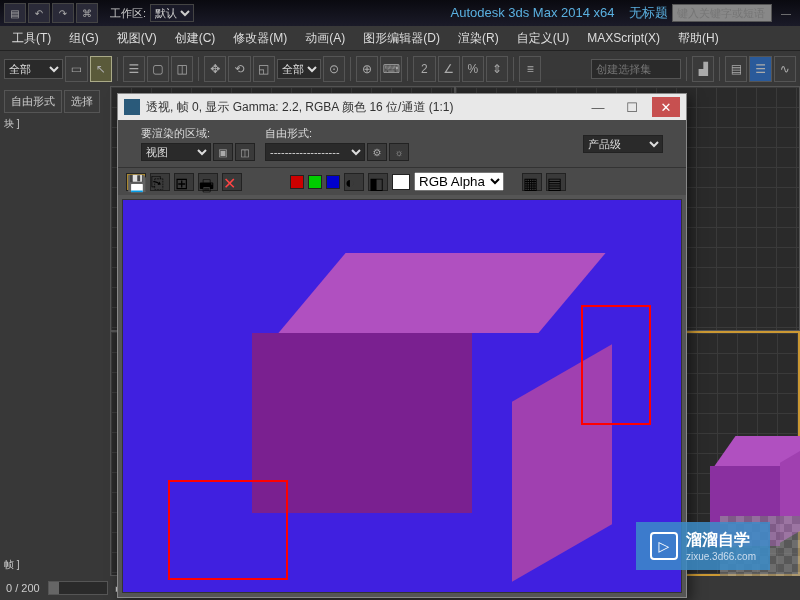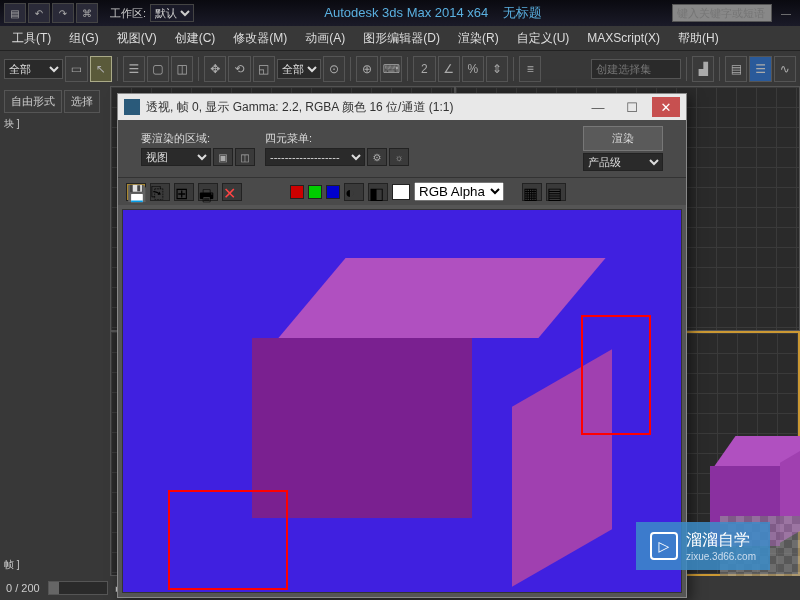--- a/index.html
+++ b/index.html
@@ -4,21 +4,21 @@
 <style>
 * { margin: 0; padding: 0; box-sizing: border-box; font-family: "Microsoft YaHei", sans-serif; }
 body { background: #333; width: 800px; height: 600px; overflow: hidden; position: relative; }
 
 
 .titlebar { height: 26px; background: linear-gradient(#0a0a10, #1a1a28); display: flex; align-items: center; padding: 0 4px; gap: 4px; }
 .titlebar .qat { display: flex; gap: 2px; }
 .titlebar .qat-btn { width: 22px; height: 20px; background: #2a2a38; border: 1px solid #444; display: flex; align-items: center; justify-content: center; color: #aaa; font-size: 10px; }
 .titlebar .workspace { display: flex; align-items: center; gap: 4px; color: #ccc; font-size: 11px; margin-left: 8px; }
 .titlebar .workspace select { background: #1a1a28; color: #ccc; border: 1px solid #444; font-size: 11px; height: 18px; }
-.titlebar .title { flex: 1; text-align: center; color: #5ab0e0; font-size: 13px; }
+.titlebar .title { flex: 1; text-align: right; color: #5ab0e0; font-size: 13px; }
 .titlebar .search { background: #888; border: 1px solid #555; height: 18px; width: 100px; font-size: 11px; padding: 0 4px; color: #333; }
 .titlebar .winctrl { display: flex; gap: 2px; }
 .titlebar .winctrl span { width: 20px; height: 16px; display: flex; align-items: center; justify-content: center; color: #888; font-size: 10px; }
 
 
 .menubar { height: 24px; background: #383838; display: flex; align-items: center; padding: 0 4px; gap: 2px; }
 .menubar .menu { color: #ddd; font-size: 12px; padding: 2px 8px; cursor: default; }
 
 
 .toolbar { height: 36px; background: #383838; border-top: 1px solid #222; display: flex; align-items: center; padding: 11px 4px; gap: 2px; }
@@ -65,21 +65,21 @@
 .cube-front { width: 220px; height: 180px; background: #7a2090; transform: translateX(-20px); }
 .cube-side { position: absolute; width: 100px; height: 180px; background: #a040b0; right: -80px; top: 80px; transform: skewY(-30deg) translateY(-40px); }
 .red-rect { position: absolute; border: 2px solid #ff0000; background: transparent; }
 .red-rect.r1 { left: 45px; top: 280px; width: 120px; height: 100px; }
 .red-rect.r2 { right: 30px; top: 105px; width: 70px; height: 120px; }
 
 
 .watermark { position: absolute; right: 30px; bottom: 30px; background: rgba(60,140,200,0.85); padding: 8px 14px; display: flex; align-items: center; gap: 8px; }
 .watermark .play { width: 28px; height: 28px; border: 2px solid #fff; border-radius: 4px; display: flex; align-items: center; justify-content: center; color: #fff; font-size: 14px; }
 .watermark .txt { display: flex; flex-direction: column; }
-.watermark .txt .big { color: #fff; font-size: 16px; font-weight: normal; }
+.watermark .txt .big { color: #fff; font-size: 16px; font-weight: bold; }
 .watermark .txt .small { color: #cde; font-size: 10px; }
 
 
 .statusbar { height: 24px; background: #383838; display: flex; align-items: center; padding: 0 6px; gap: 8px; color: #ccc; font-size: 11px; }
 .statusbar .slider { flex: 0 0 60px; height: 14px; background: #2a2a2a; border: 1px solid #555; position: relative; }
 .statusbar .slider .thumb { position: absolute; left: 0; top: 0; width: 10px; height: 12px; background: #666; }
 
 
 .mini-cube { position: absolute; right: 0; top: 350px; width: 90px; height: 120px; }
 .mini-cube .mtop { width: 80px; height: 30px; background: #b050c0; transform: skewX(-35deg) translateX(15px); }
@@ -204,29 +204,28 @@
     <div class="rc-row">
       <div class="rc-group">
         <span class="rc-label">要渲染的区域:</span>
         <div style="display:flex;gap:2px">
           <select style="width:70px"><option>视图</option></select>
           <div class="ibtn">▣</div>
           <div class="ibtn">◫</div>
         </div>
       </div>
       <div class="rc-group">
-        <span class="rc-label">四元菜单:</span>
+        <span class="rc-label">自由形式:</span>
         <div style="display:flex;gap:2px">
           <select style="width:100px"><option>-------------------</option></select>
           <div class="ibtn">⚙</div>
           <div class="ibtn">☼</div>
         </div>
       </div>
       <div class="rc-group" style="margin-left:auto">
-        <button class="rbtn">渲染</button>
         <select style="width:80px"><option>产品级</option></select>
       </div>
     </div>
   </div>
   <div class="rc-toolbar">
     <div class="ibtn" style="background:#aa8830">💾</div>
     <div class="ibtn">⎘</div>
     <div class="ibtn">⊞</div>
     <div class="ibtn">🖶</div>
     <div class="ibtn" style="color:#f44">✕</div>

